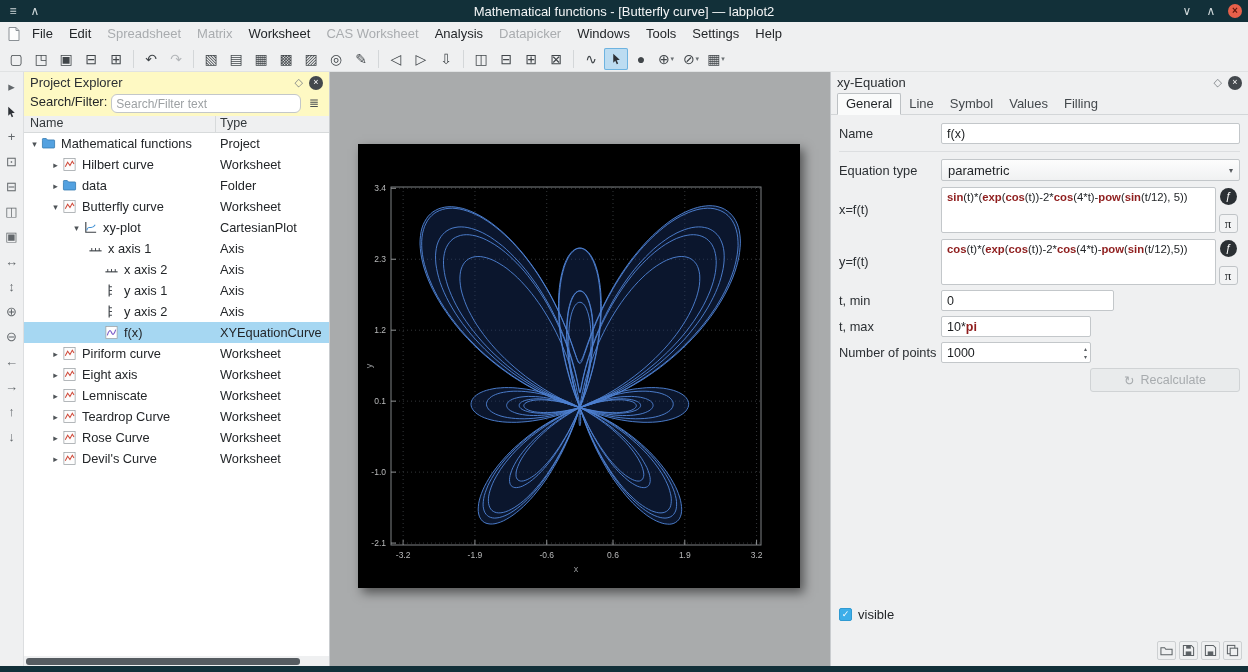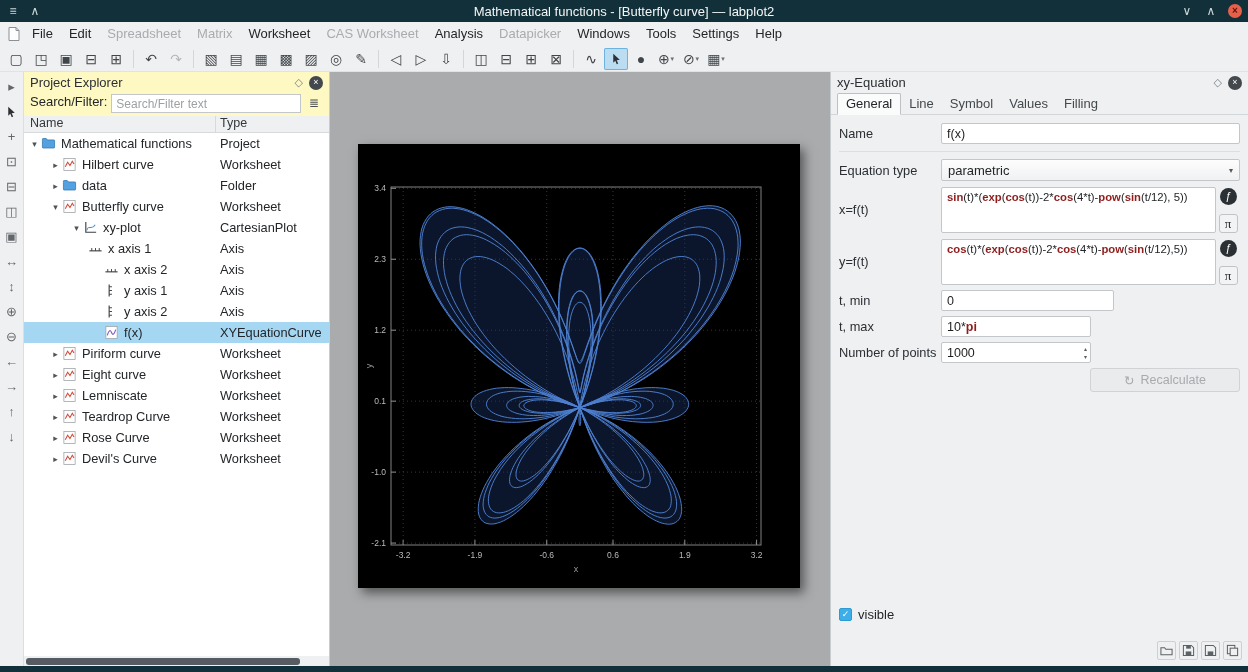--- a/index.html
+++ b/index.html
@@ -36,21 +36,21 @@
   .lb-item{width:22px;height:25px;display:flex;align-items:center;justify-content:center;color:#62676b;font-size:13px}
   .lb-item svg{display:block}
 
   
   .explorer{width:306px;background:#fef9c3;border-right:1px solid #c9cccf;display:flex;flex-direction:column;flex:0 0 auto}
   .panel-head{height:21px;display:flex;align-items:center;padding:0 6px;gap:6px;flex:0 0 auto}
   .panel-title{flex:1;color:#2b2f33}
   .ph-diamond{color:#7a7f83;font-size:11px}
   .ph-close{width:14px;height:14px;border-radius:50%;background:#43484d;color:#fff;font-size:9px;line-height:13px;text-align:center}
   .search-row{display:flex;align-items:flex-start;gap:4px;padding:1px 6px 3px;flex:0 0 auto}
-  .search-row input{flex:1;height:19px;border:1px solid #c3c7ca;border-radius:0;padding:0 4px;font:12px "Liberation Sans",sans-serif;background:#fff;color:#232629}
+  .search-row input{flex:1;height:19px;border:1px solid #c3c7ca;border-radius:6px;padding:0 4px;font:12px "Liberation Sans",sans-serif;background:#fff;color:#232629}
   .search-row input::placeholder{color:#9da1a4}
   .filter-btn{width:18px;height:18px;color:#4a4f53;font-size:12px;text-align:center;line-height:18px}
   .col-head{height:17px;display:flex;background:#eff0f1;border-bottom:1px solid #d7dadb;font-size:12.5px;color:#32373b;flex:0 0 auto}
   .col-name{padding-left:6px;width:192px;border-right:1px solid #d7dadb}
   .col-type{padding-left:4px;flex:1}
   .tree{flex:1 1 auto;background:#fff;overflow:hidden}
   .t-row{height:21px;display:flex;align-items:center;position:relative;font-size:12.8px;white-space:nowrap}
   .t-row.selected{background:#a6d7f2}
   .t-arrow{width:13px;font-size:9px;color:#4e5357;text-align:center;flex:0 0 auto}
   .t-icon{width:15px;height:15px;margin-right:5px;flex:0 0 auto}
@@ -391,21 +391,21 @@
             <span class="t-type">Worksheet</span>
           </div>
           <div class="t-row" style="padding-left: 25px;">
             <span class="t-arrow">▸</span>
             <span class="t-icon">
               <svg viewBox="0 0 16 16">
                 <rect x="2" y="1.5" width="12" height="13" fill="#fdfdfd" stroke="#9aa0a4" stroke-width="0.8"></rect>
                 <polyline points="3.5,10.5 6,5.5 8.5,9 11,4.5 12.8,7.5" fill="none" stroke="#d04a3a" stroke-width="1.1"></polyline>
               </svg>
             </span>
-            <span class="t-name">Eight curve</span>
+            <span class="t-name">Eight axis</span>
             <span class="t-type">Worksheet</span>
           </div>
           <div class="t-row" style="padding-left: 25px;">
             <span class="t-arrow">▸</span>
             <span class="t-icon">
               <svg viewBox="0 0 16 16">
                 <rect x="2" y="1.5" width="12" height="13" fill="#fdfdfd" stroke="#9aa0a4" stroke-width="0.8"></rect>
                 <polyline points="3.5,10.5 6,5.5 8.5,9 11,4.5 12.8,7.5" fill="none" stroke="#d04a3a" stroke-width="1.1"></polyline>
               </svg>
             </span>

